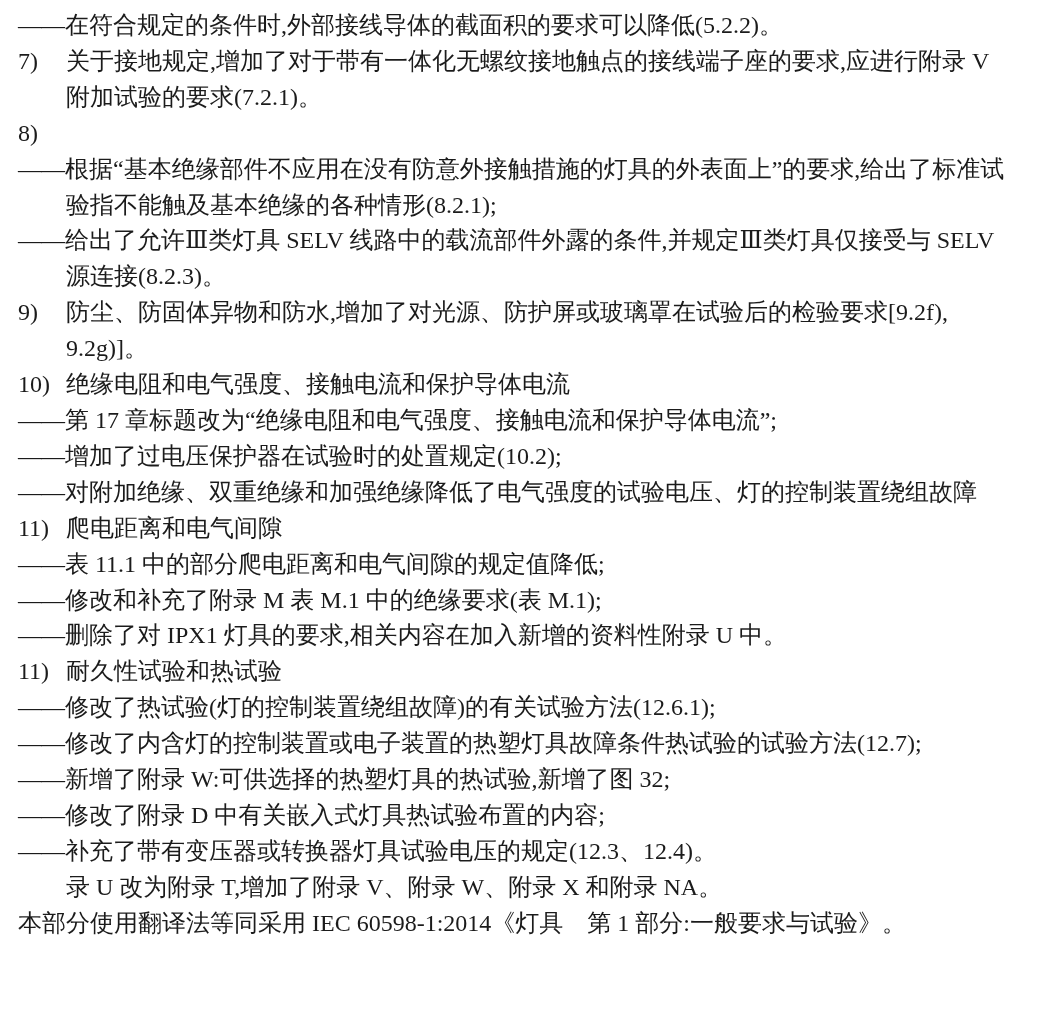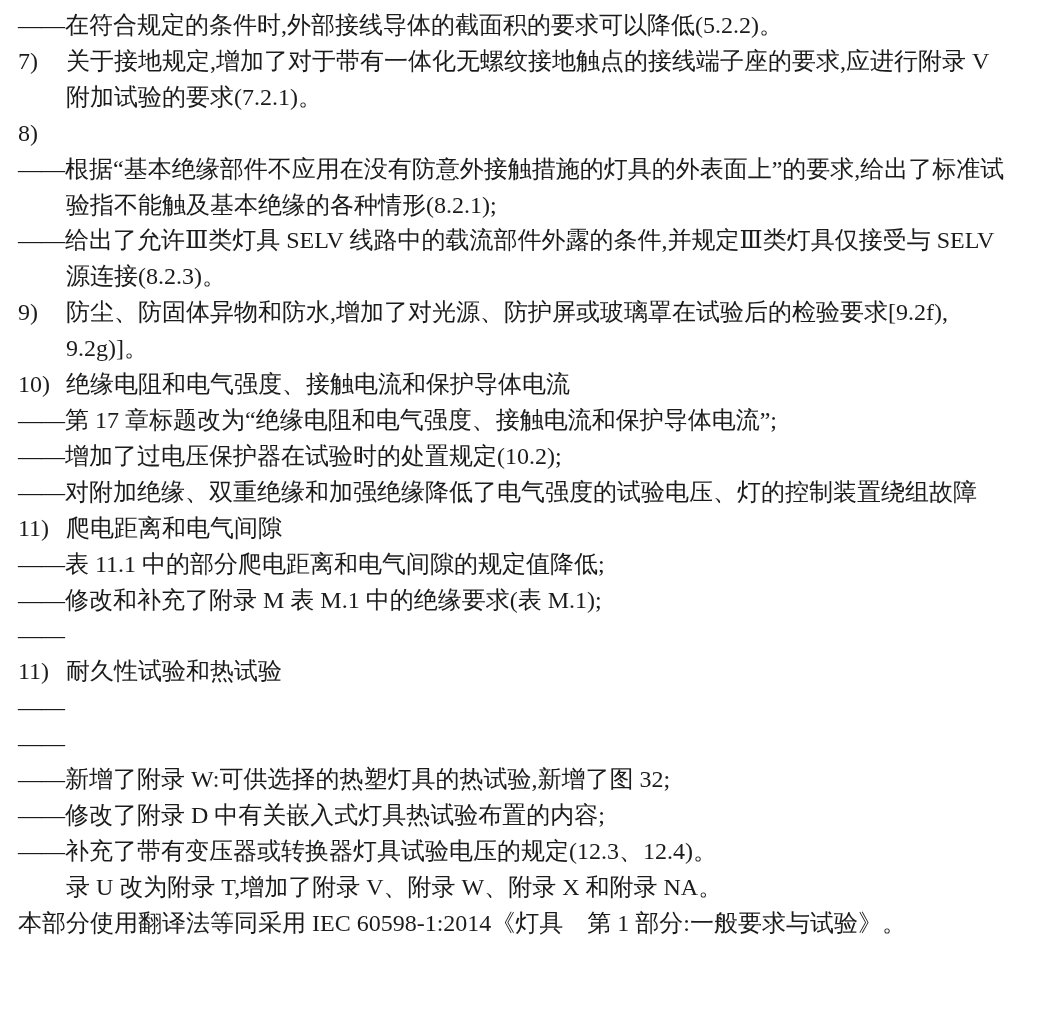--- a/index.html
+++ b/index.html
@@ -122,33 +122,36 @@
     <span class="txt">表 11.1 中的部分爬电距离和电气间隙的规定值降低;</span>
   </div>
 
   <div class="line dash">
     <span class="marker">——</span>
     <span class="txt">修改和补充了附录 M 表 M.1 中的绝缘要求(表 M.1);</span>
   </div>
 
   <div class="line dash">
     <span class="marker">——</span>
+    <span class="txt">删除了对 IPX1 灯具的要求,相关内容在加入新增的资料性附录 U 中。</span>
   </div>
 
   <div class="line num">
     <span class="marker">11)</span>
     <span class="txt">耐久性试验和热试验</span>
   </div>
 
   <div class="line dash">
     <span class="marker">——</span>
+    <span class="txt">修改了热试验(灯的控制装置绕组故障)的有关试验方法(12.6.1);</span>
   </div>
 
   <div class="line dash">
     <span class="marker">——</span>
+    <span class="txt">修改了内含灯的控制装置或电子装置的热塑灯具故障条件热试验的试验方法(12.7);</span>
   </div>
 
   <div class="line dash">
     <span class="marker">——</span>
     <span class="txt">新增了附录 W:可供选择的热塑灯具的热试验,新增了图 32;</span>
   </div>
 
   <div class="line dash">
     <span class="marker">——</span>
     <span class="txt">修改了附录 D 中有关嵌入式灯具热试验布置的内容;</span>

